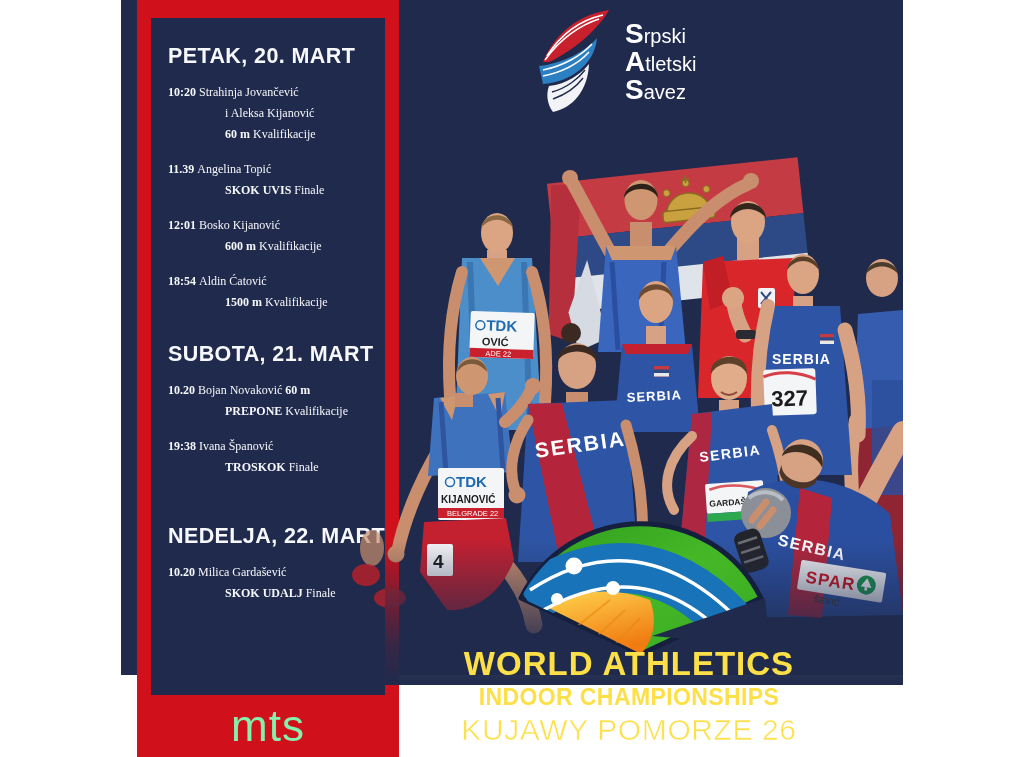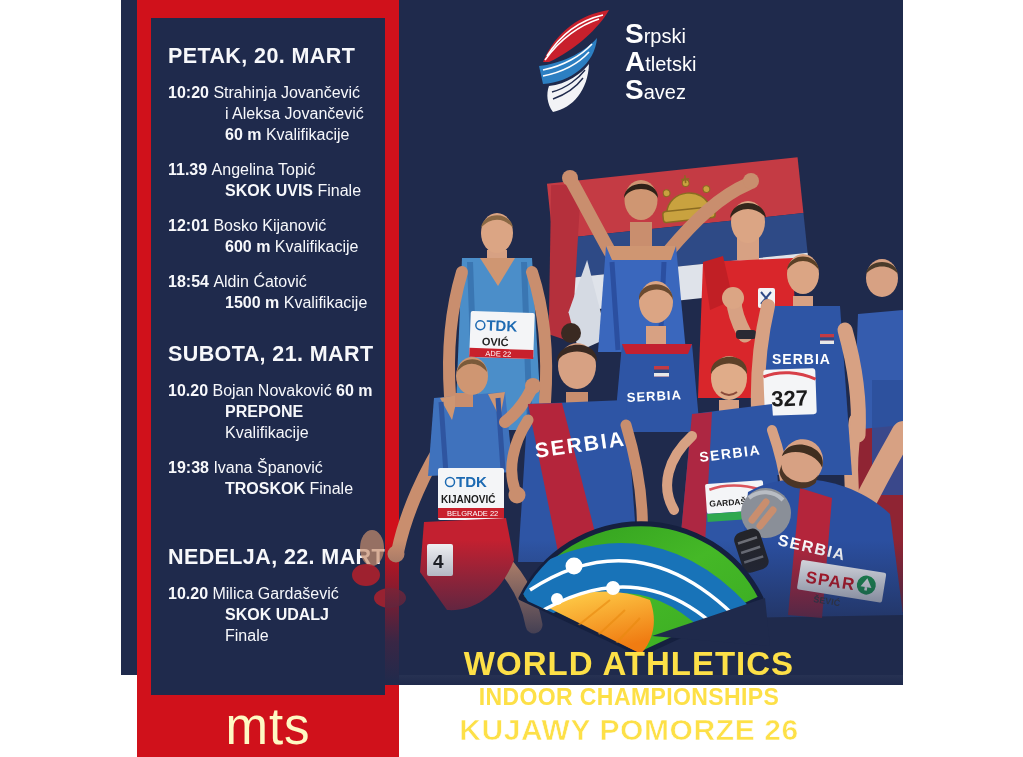--- a/index.html
+++ b/index.html
@@ -11,55 +11,55 @@
   .poster{position:absolute;left:121px;top:0;width:782px;height:675px;background:#1f2a4c;}
 
   
   .frame{position:absolute;left:16px;top:0;width:262px;height:757px;background:#d0111b;z-index:2;}
   .panel{position:absolute;left:14px;top:18px;width:234px;height:677px;background:#1f2a4c;
          box-sizing:border-box;padding:26px 12px 0 17px;color:#f7f8fb;}
   .day-title{font-size:21.5px;font-weight:bold;letter-spacing:.4px;margin:0 0 13px 0;white-space:nowrap;}
   .day{margin:0;}
   .day:nth-child(2){margin-top:29px;}
   .day:nth-child(3){margin-top:46px;}
-  .event{font-size:16px;line-height:21px;margin:0 0 14px 0;padding-left:57px;text-indent:-57px;}
+  .event{font-size:12px;line-height:21px;margin:0 0 14px 0;padding-left:57px;text-indent:-57px;font-family:Liberation Serif, serif;}
   .time{font-weight:bold;}
   .seg.b{font-weight:bold;}
   .mts{position:absolute;left:0;bottom:0;width:100%;height:62px;display:flex;align-items:center;
-       justify-content:center;color:#fef9c3;font-size:51px;letter-spacing:1px;}
+       justify-content:center;color:#86efac;font-size:44px;letter-spacing:1px;}
 
   
   .sas{position:absolute;left:412px;top:6px;display:flex;gap:8px;z-index:3;}
   .sas-text{display:flex;flex-direction:column;justify-content:center;margin-top:6px;}
   .sas-line{display:flex;align-items:baseline;color:#fff;line-height:26px;}
   .sas-initial{font-size:28px;font-weight:bold;}
   .sas-rest{font-size:20px;}
 
   
   .collage{position:absolute;left:0;top:0;z-index:4;pointer-events:none;}
   .collage text{font-family:"Liberation Sans",sans-serif;}
 
   
   .title{position:absolute;left:330px;top:645px;width:356px;text-align:center;color:#fde047;z-index:5;}
   .t1{font-size:33px;font-weight:bold;letter-spacing:1px;white-space:nowrap;}
   .t2{font-size:23px;font-weight:bold;letter-spacing:.4px;margin-top:1px;white-space:nowrap;}
-  .t3{font-size:30px;font-weight:bold;letter-spacing:.6px;margin-top:2px;white-space:nowrap;
+  .t3{font-size:30px;font-weight:normal;letter-spacing:.6px;margin-top:2px;white-space:nowrap;
       -webkit-text-stroke:.6px #fff;}
 </style>
 </head>
 <body>
 
 <div class="poster">
 
   <div class="frame">
     <div class="panel">
       <div>
           <div class="day">
             <div class="day-title">PETAK, 20. MART</div>
-            <div class="event"><span class="time">10:20&nbsp;</span><span class="seg">Strahinja Jovančević</span><br><span class="seg">i Aleksa Jovančević</span><br><span class="seg b">60 m</span><span class="seg"> Kvalifikacije</span></div>
+            <div class="event"><span class="time">10:20&nbsp;</span><span class="seg">Strahinja Jovančević</span><br><span class="seg">i Aleksa Kijanović</span><br><span class="seg b">60 m</span><span class="seg"> Kvalifikacije</span></div>
             <div class="event"><span class="time">11.39&nbsp;</span><span class="seg">Angelina Topić</span><br><span class="seg b">SKOK UVIS</span><span class="seg"> Finale</span></div>
             <div class="event"><span class="time">12:01&nbsp;</span><span class="seg">Bosko Kijanović</span><br><span class="seg b">600 m</span><span class="seg"> Kvalifikacije</span></div>
             <div class="event"><span class="time">18:54&nbsp;</span><span class="seg">Aldin Ćatović</span><br><span class="seg b">1500 m</span><span class="seg"> Kvalifikacije</span></div>
           </div>
           <div class="day">
             <div class="day-title">SUBOTA, 21. MART</div>
             <div class="event"><span class="time">10.20&nbsp;</span><span class="seg">Bojan Novaković </span><span class="seg b">60 m</span><br><span class="seg b">PREPONE</span><span class="seg"> Kvalifikacije</span></div>
             <div class="event"><span class="time">19:38&nbsp;</span><span class="seg">Ivana Španović</span><br><span class="seg b">TROSKOK</span><span class="seg"> Finale</span></div>
           </div>
           <div class="day">

